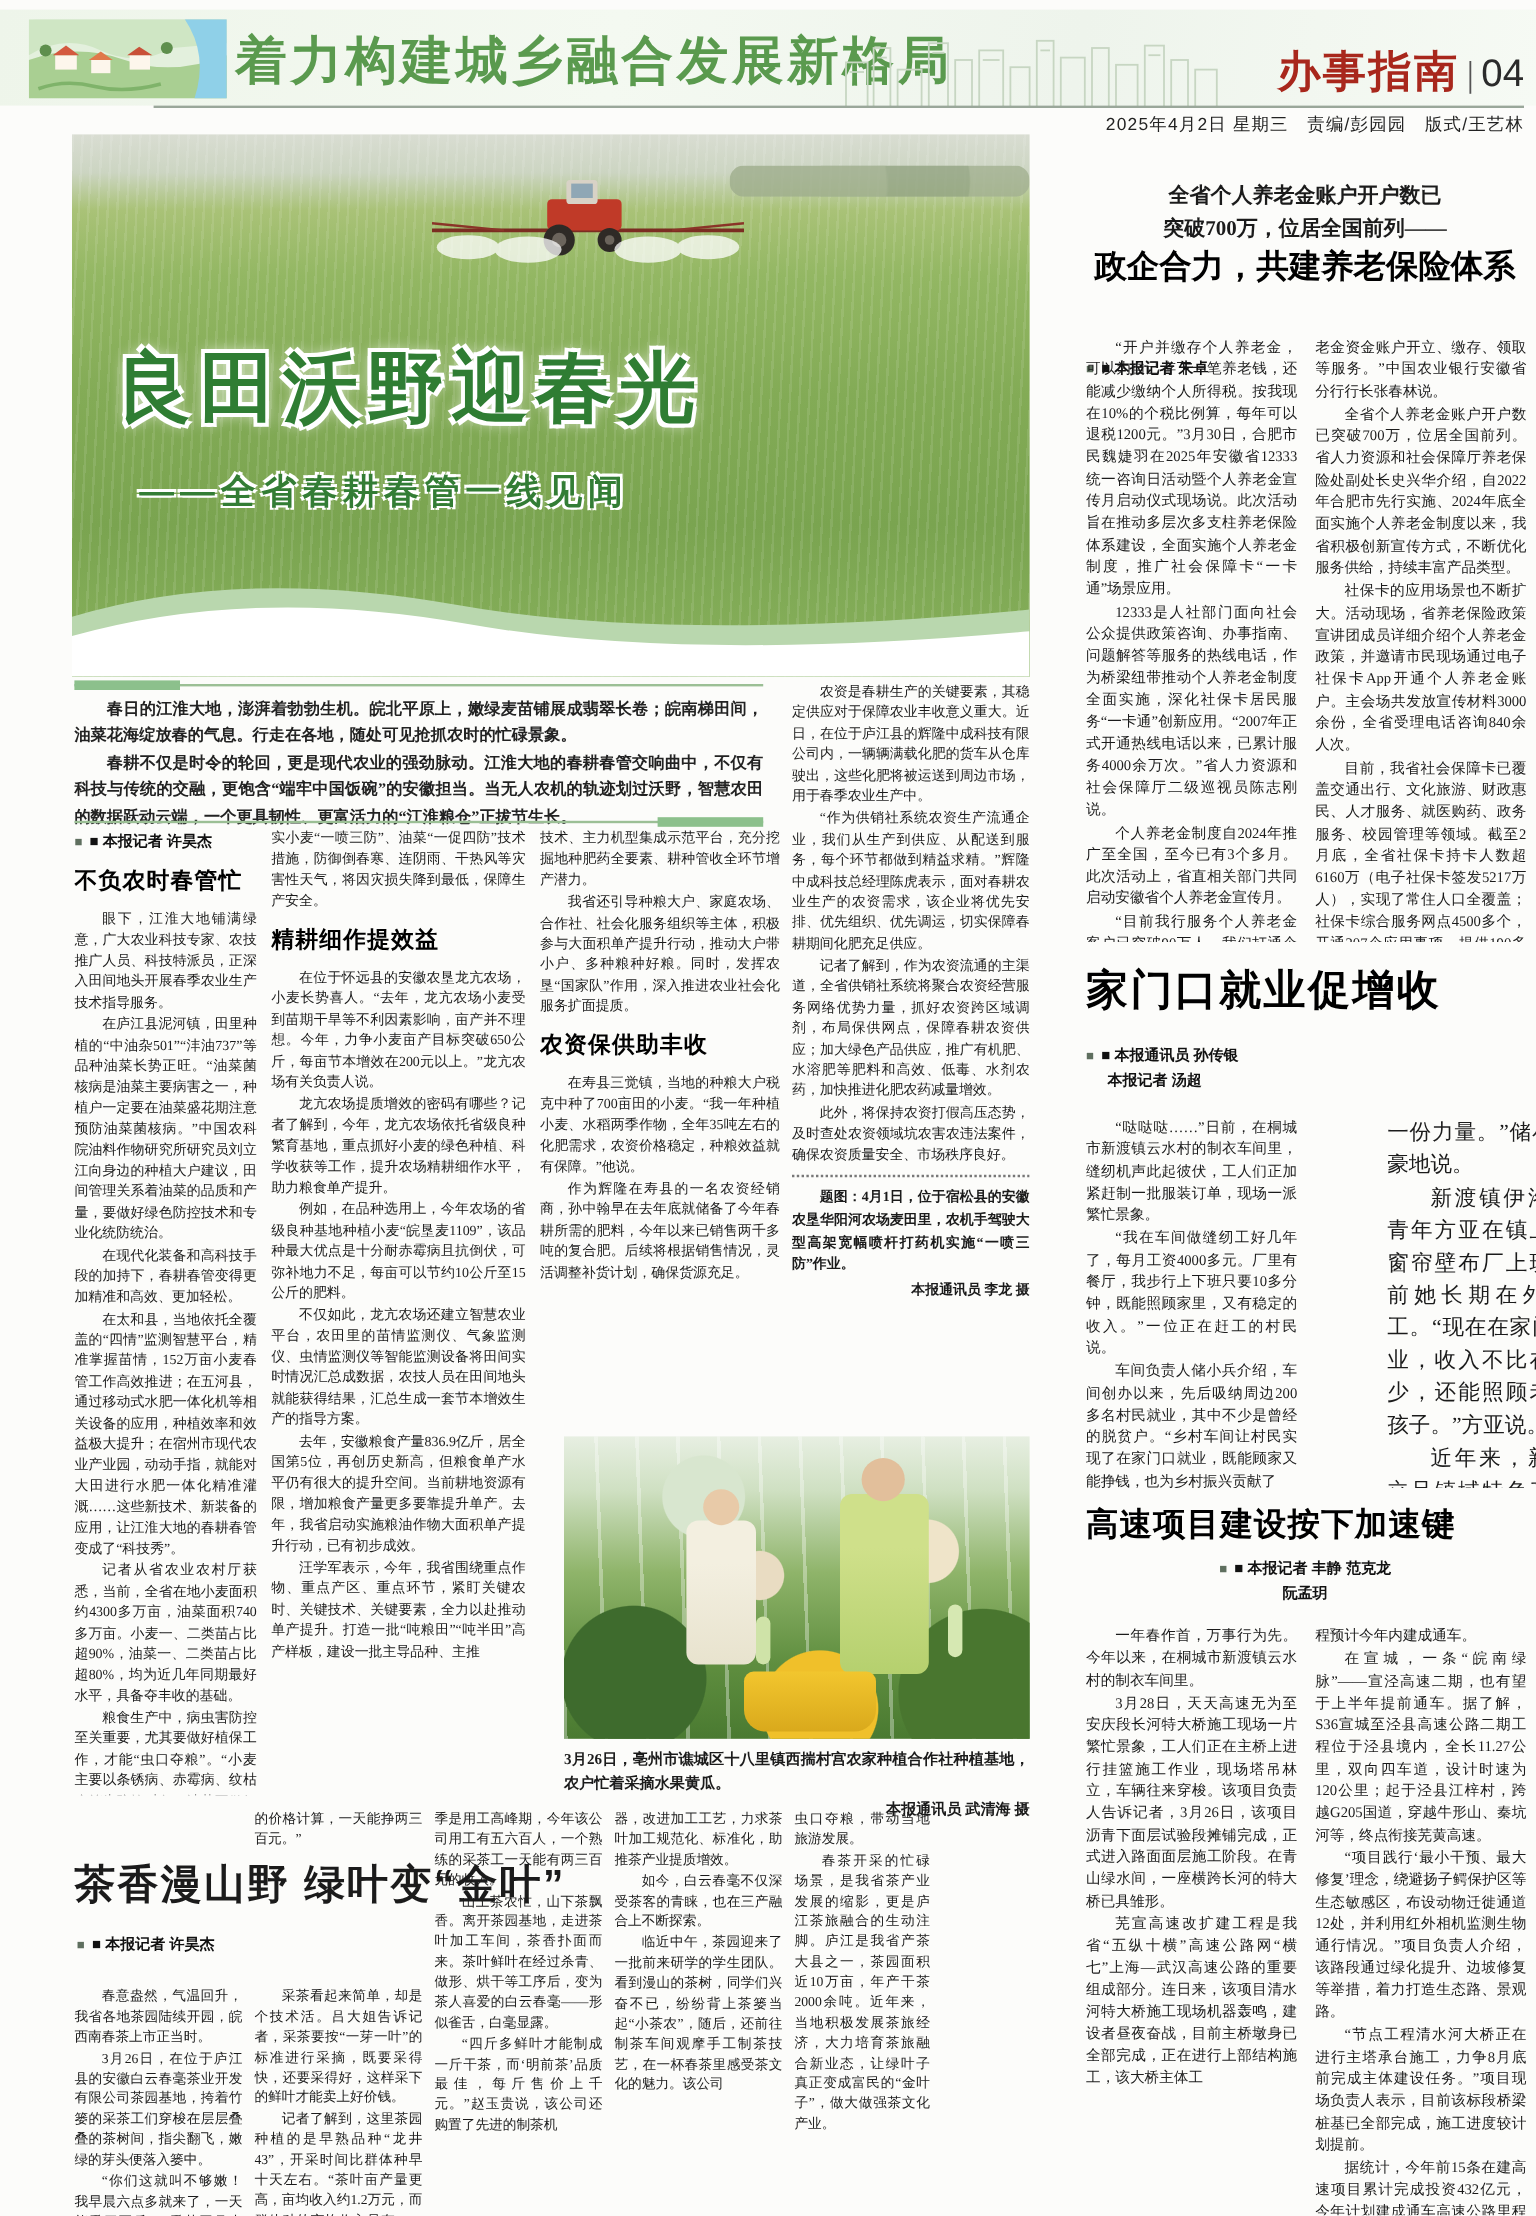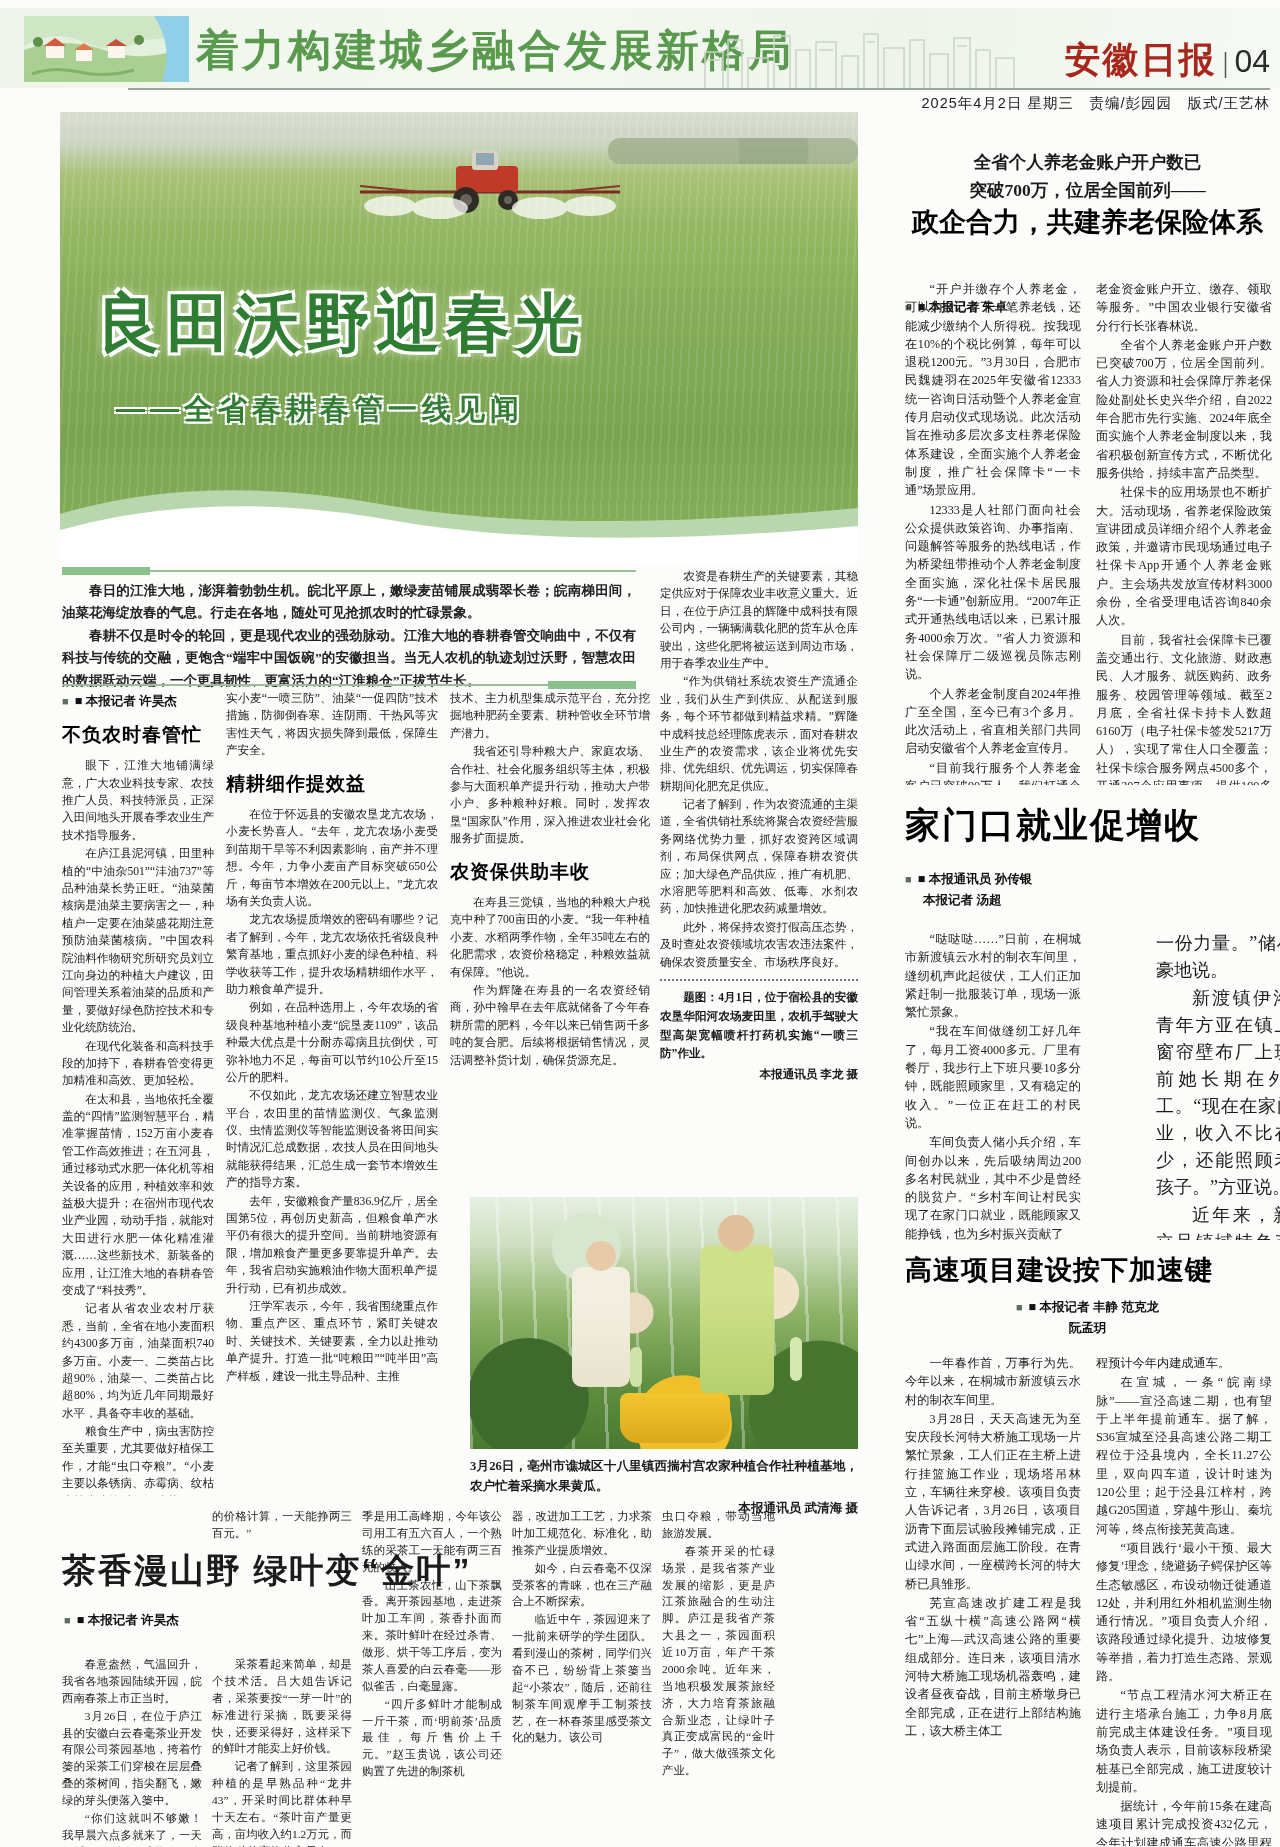--- a/index.html
+++ b/index.html
@@ -119,21 +119,21 @@
           <rect x="296" y="28" width="18" height="32"></rect>
         <line x1="8" y1="30" x2="20" y2="30"></line>
           <line x1="31" y1="18" x2="39" y2="18"></line>
         <line x1="77" y1="14" x2="87" y2="14"></line>
           <line x1="119" y1="20" x2="133" y2="20"></line>
         <line x1="167" y1="12" x2="175" y2="12"></line>
           <line x1="257" y1="16" x2="267" y2="16"></line>
       </g>
     </svg>
     <div id="masthead">
-      <span id="paper-name">安徽日报</span><span id="mast-divider">|</span><span id="page-no">04</span>
+      <span id="paper-name">办事指南</span><span id="mast-divider">|</span><span id="page-no">04</span>
     </div>
   </div>
   <div id="banner-rule"></div>
   <div id="dateline">2025年4月2日 星期三　责编/彭园园　版式/王艺林</div>
 
   <div id="lead-photo">
     <div id="treeline"></div>
     <svg class="absblk" style="left:300px;top:28px" width="260" height="90" viewBox="0 0 260 90">
       <line x1="0" y1="52" x2="260" y2="52" stroke="#7b2d22" stroke-width="3"></line>
       <line x1="0" y1="46" x2="60" y2="52" stroke="#8a3428" stroke-width="2"></line>

